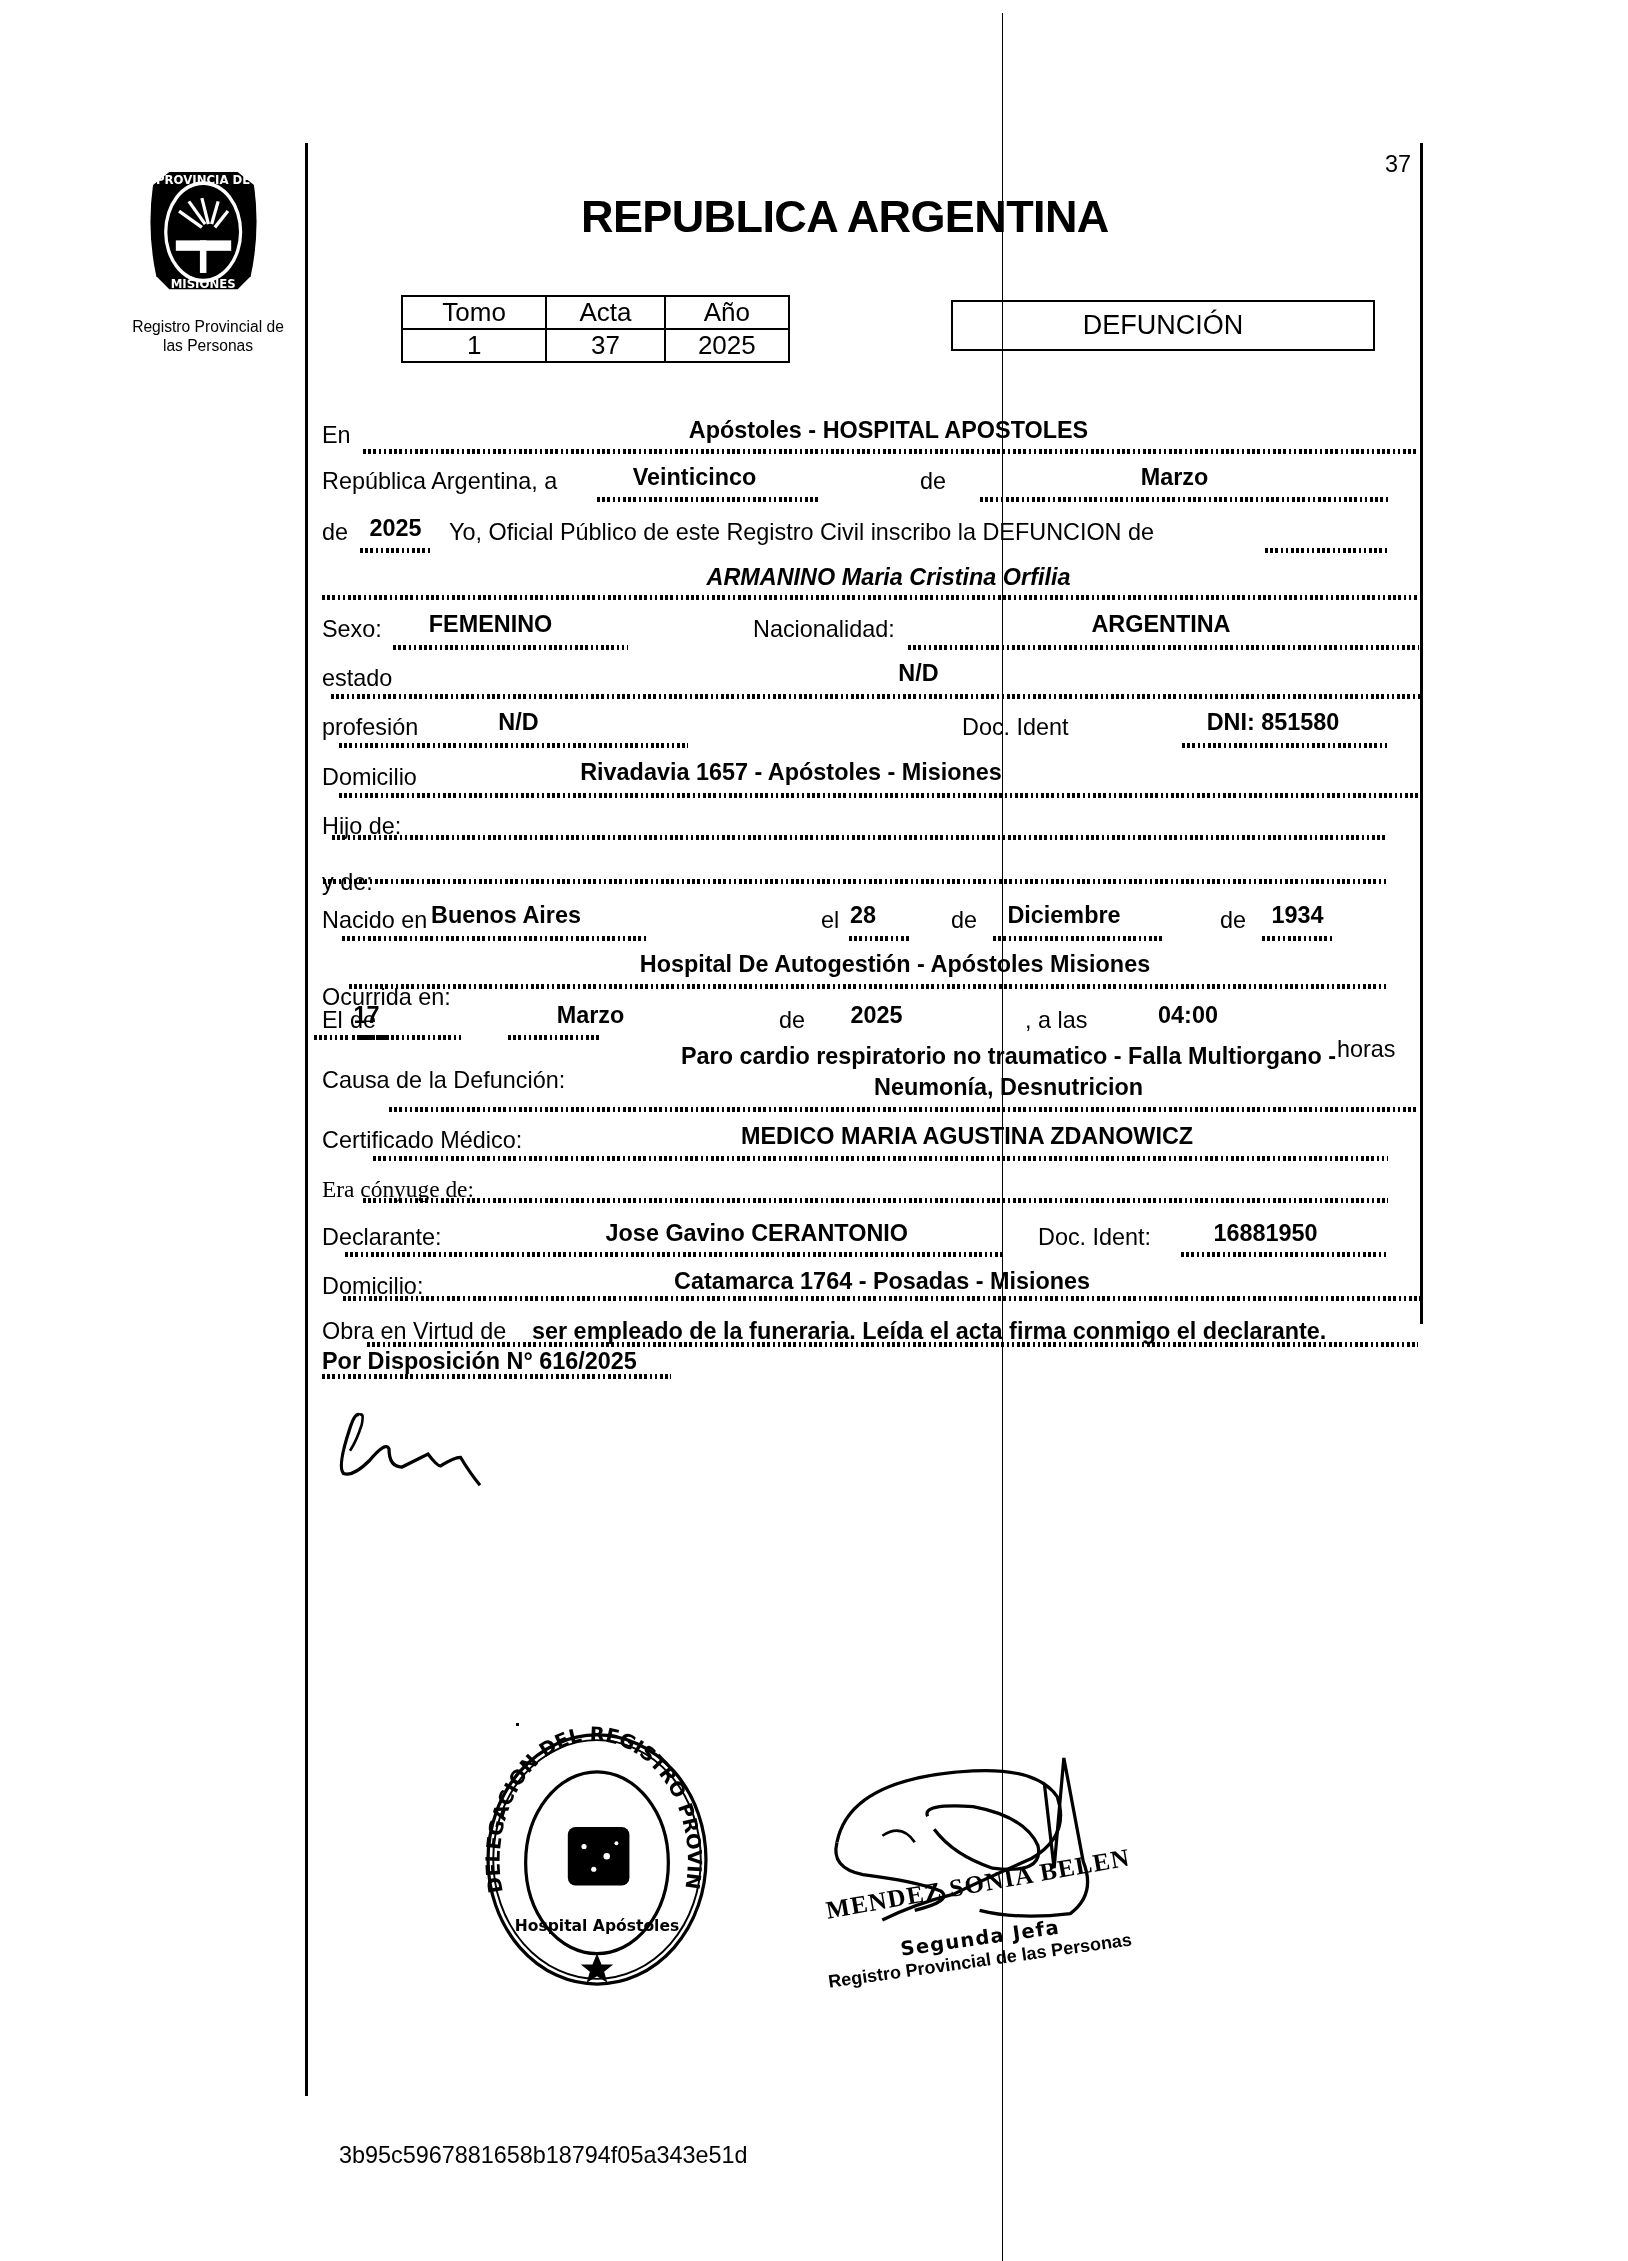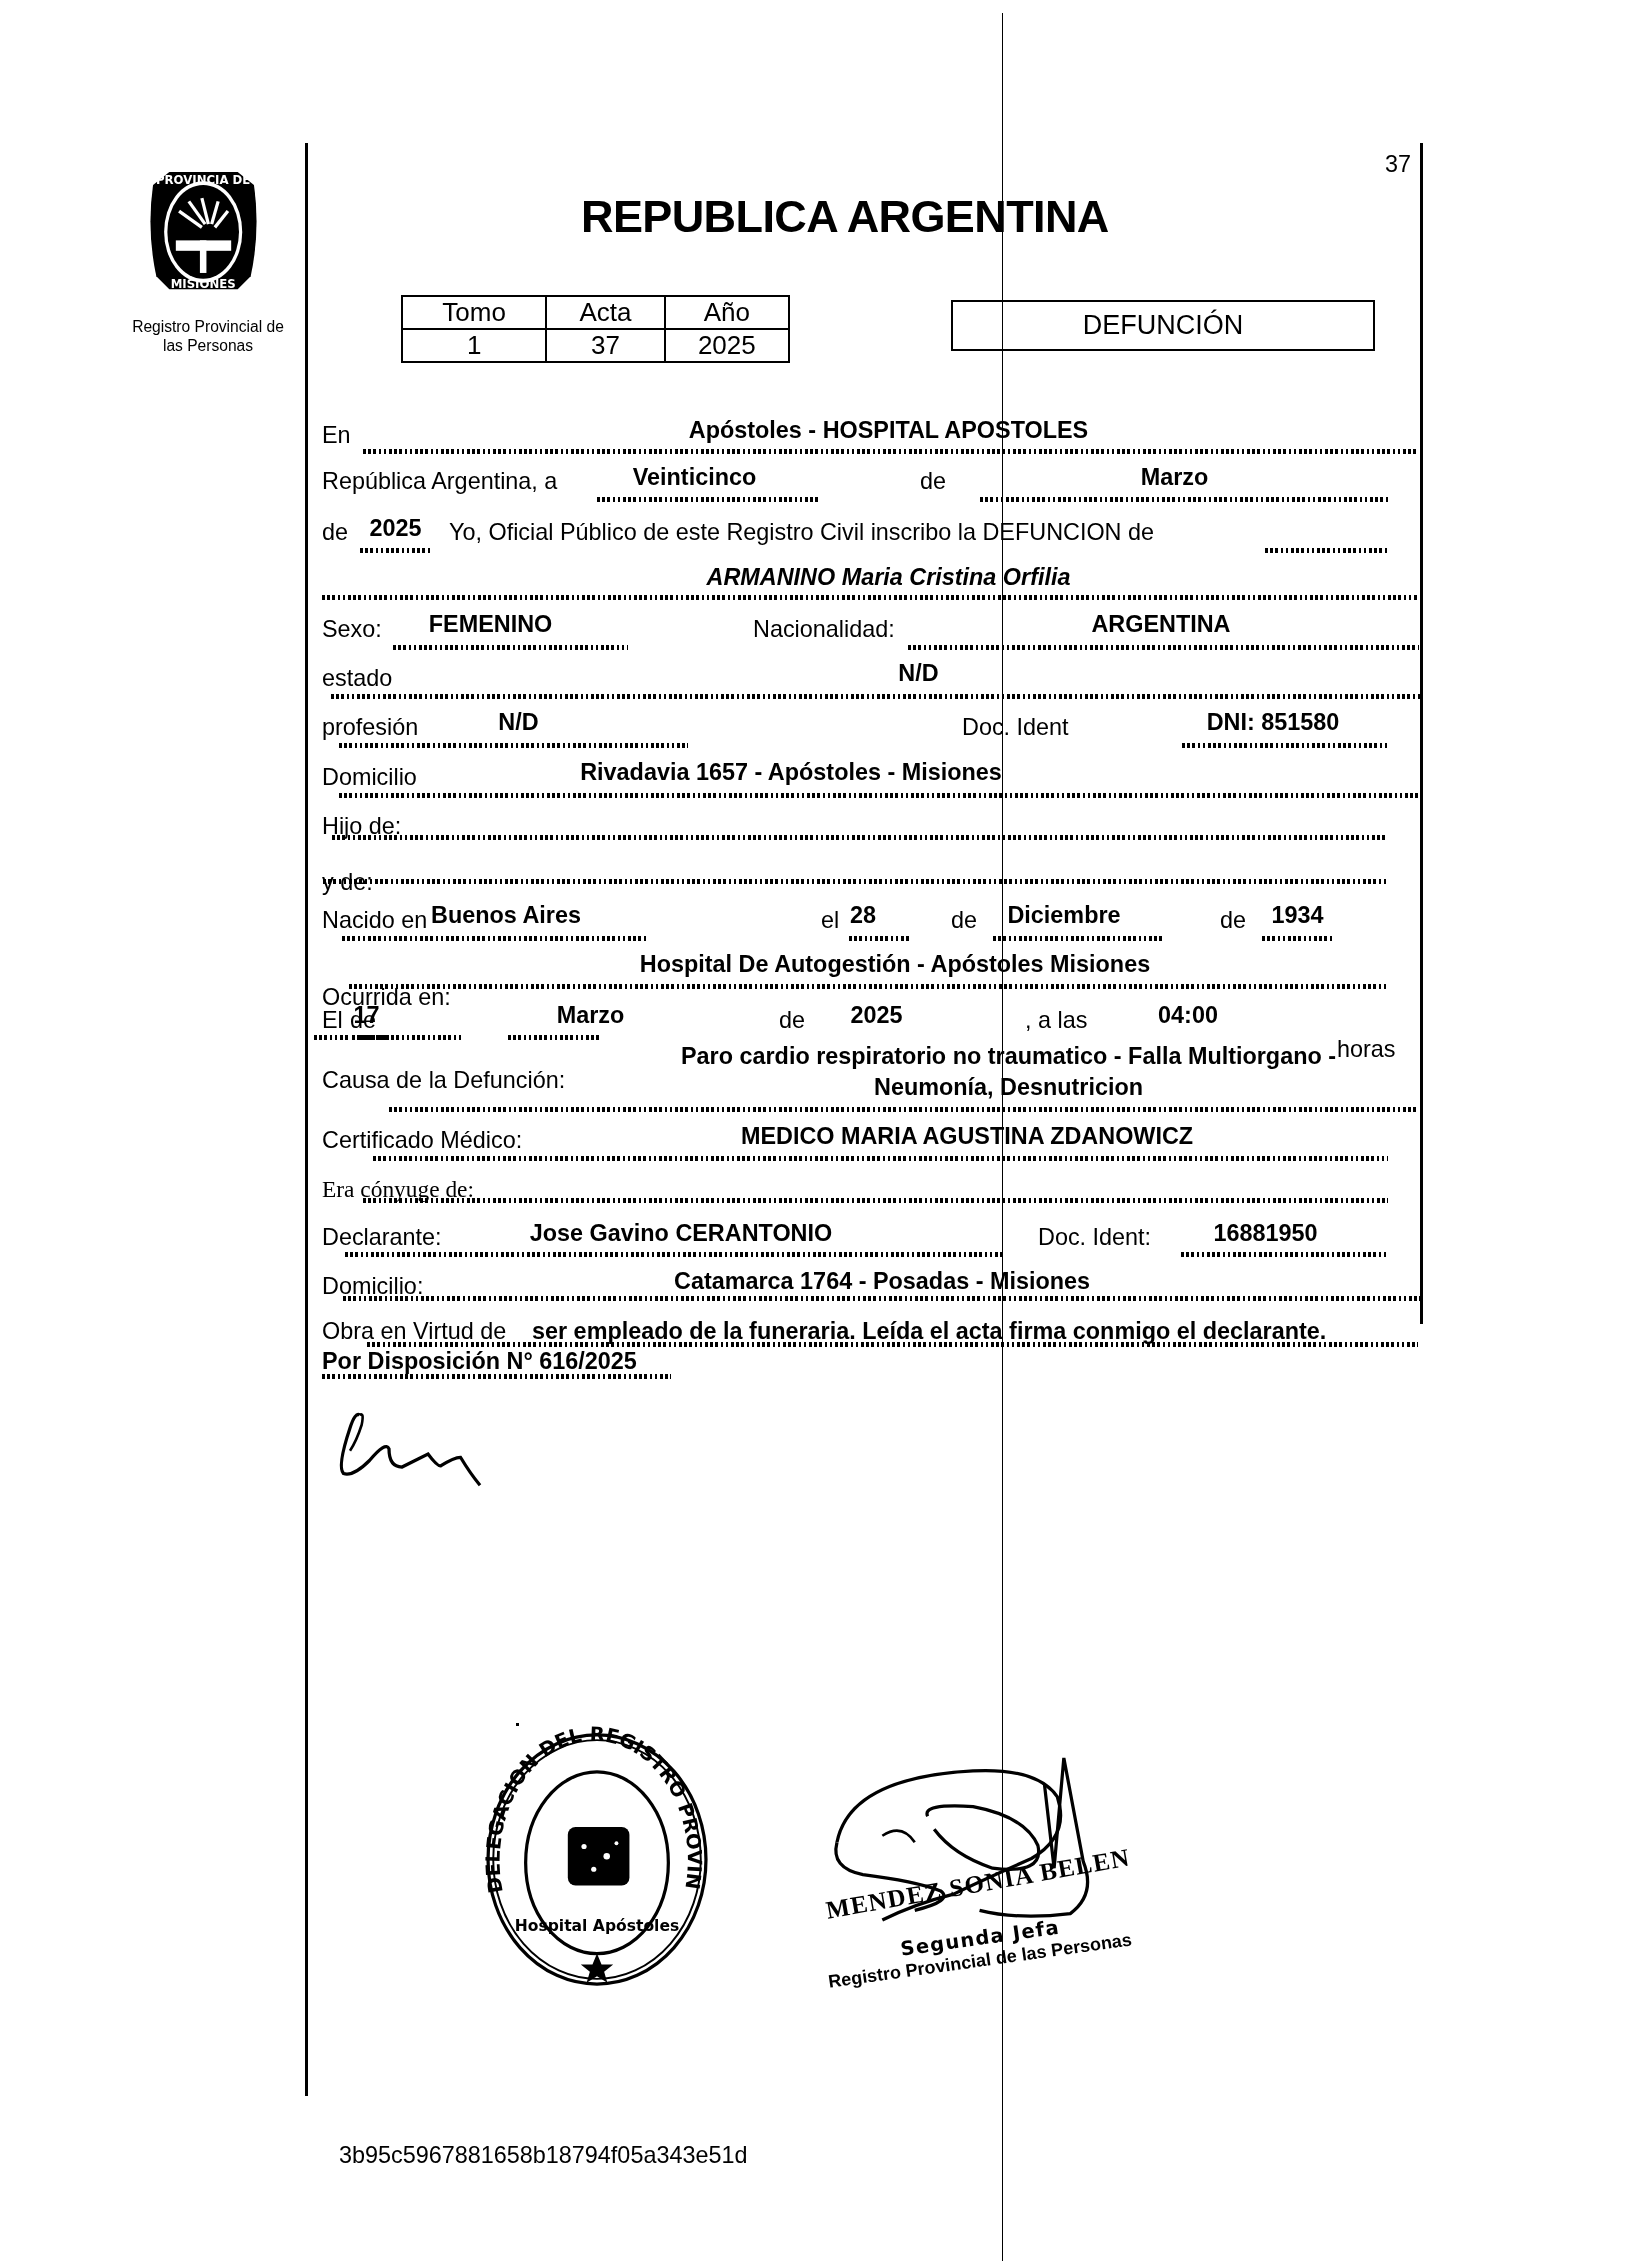--- a/index.html
+++ b/index.html
@@ -216,21 +216,21 @@
 
 <div class="abs lbl" style="left:322px;top:1127px;">Certificado Médico:</div>
 <div class="abs val" style="left:545px;top:1123px;width:844px;">MEDICO MARIA AGUSTINA ZDANOWICZ</div>
 <div class="dots" style="left:373px;top:1156px;width:1015px;"></div>
 
 <div class="abs lbl" style="left:322px;top:1176px;font-family:Liberation Serif, serif;">Era cónyuge de:</div>
 <div class="abs val" style="left:519px;top:1171px;width:869px;"></div>
 <div class="dots" style="left:363px;top:1198px;width:1025px;"></div>
 
 <div class="abs lbl" style="left:322px;top:1224px;">Declarante:</div>
-<div class="abs val" style="left:454px;top:1220px;width:454px;">Jose Gavino CERANTONIO</div>
+<div class="abs val" style="left:454px;top:1220px;width:454px;text-align:right;">Jose Gavino CERANTONIO</div>
 <div class="dots" style="left:345px;top:1252px;width:657px;"></div>
 <div class="abs lbl" style="left:1038px;top:1224px;">Doc. Ident:</div>
 <div class="abs val" style="left:1181px;top:1220px;width:169px;">16881950</div>
 <div class="dots" style="left:1181px;top:1252px;width:208px;"></div>
 
 <div class="abs lbl" style="left:322px;top:1273px;">Domicilio:</div>
 <div class="abs val" style="left:441px;top:1268px;width:882px;">Catamarca 1764 - Posadas - Misiones</div>
 <div class="dots" style="left:343px;top:1296px;width:1077px;"></div>
 
 <div class="abs lbl" style="left:322px;top:1318px;">Obra en Virtud de</div>

